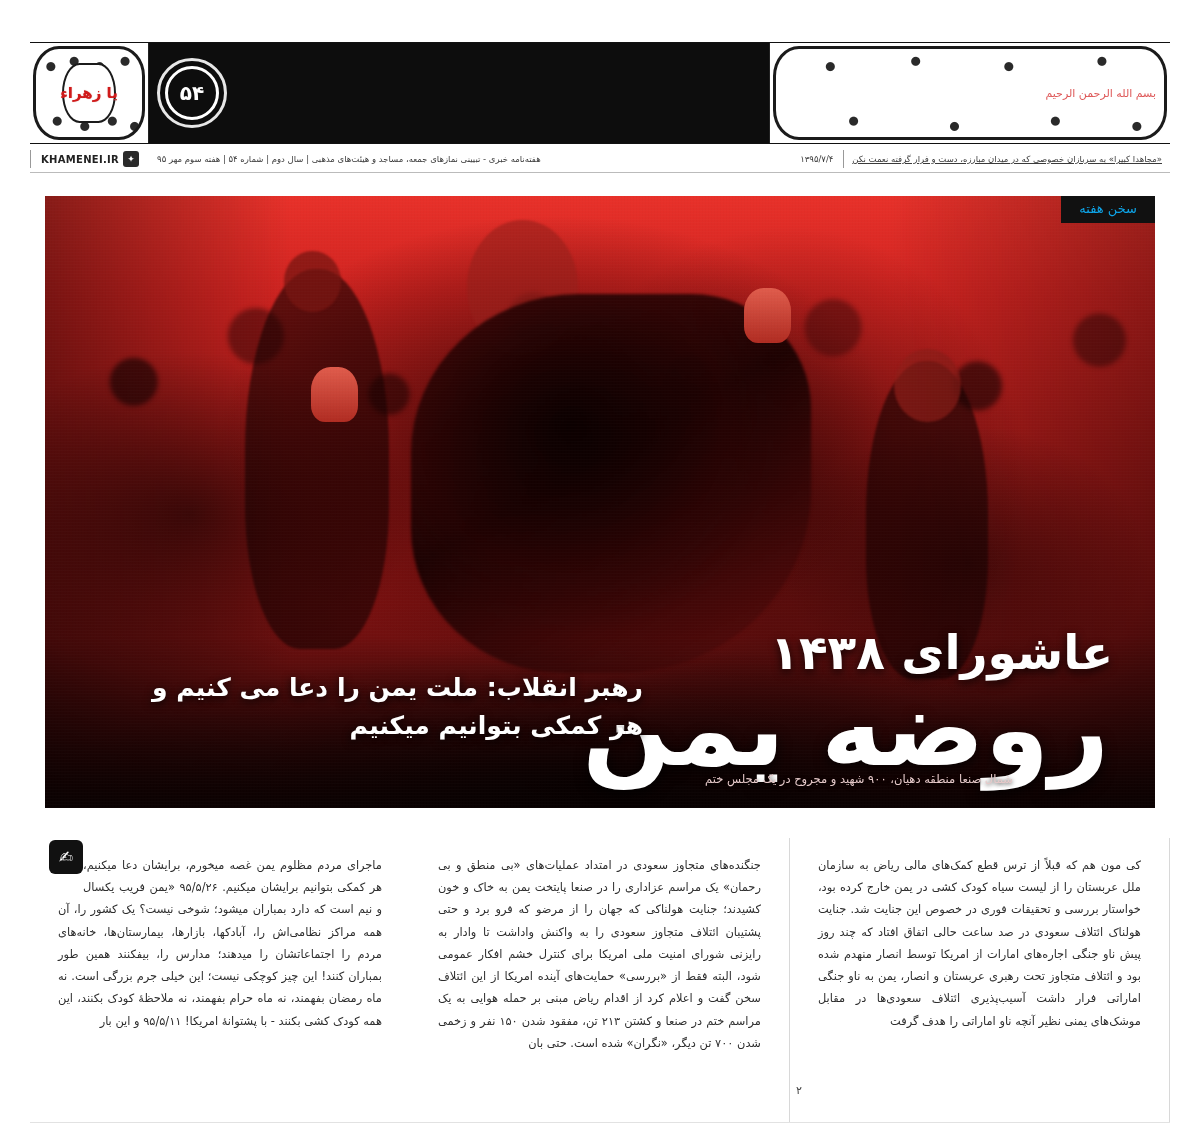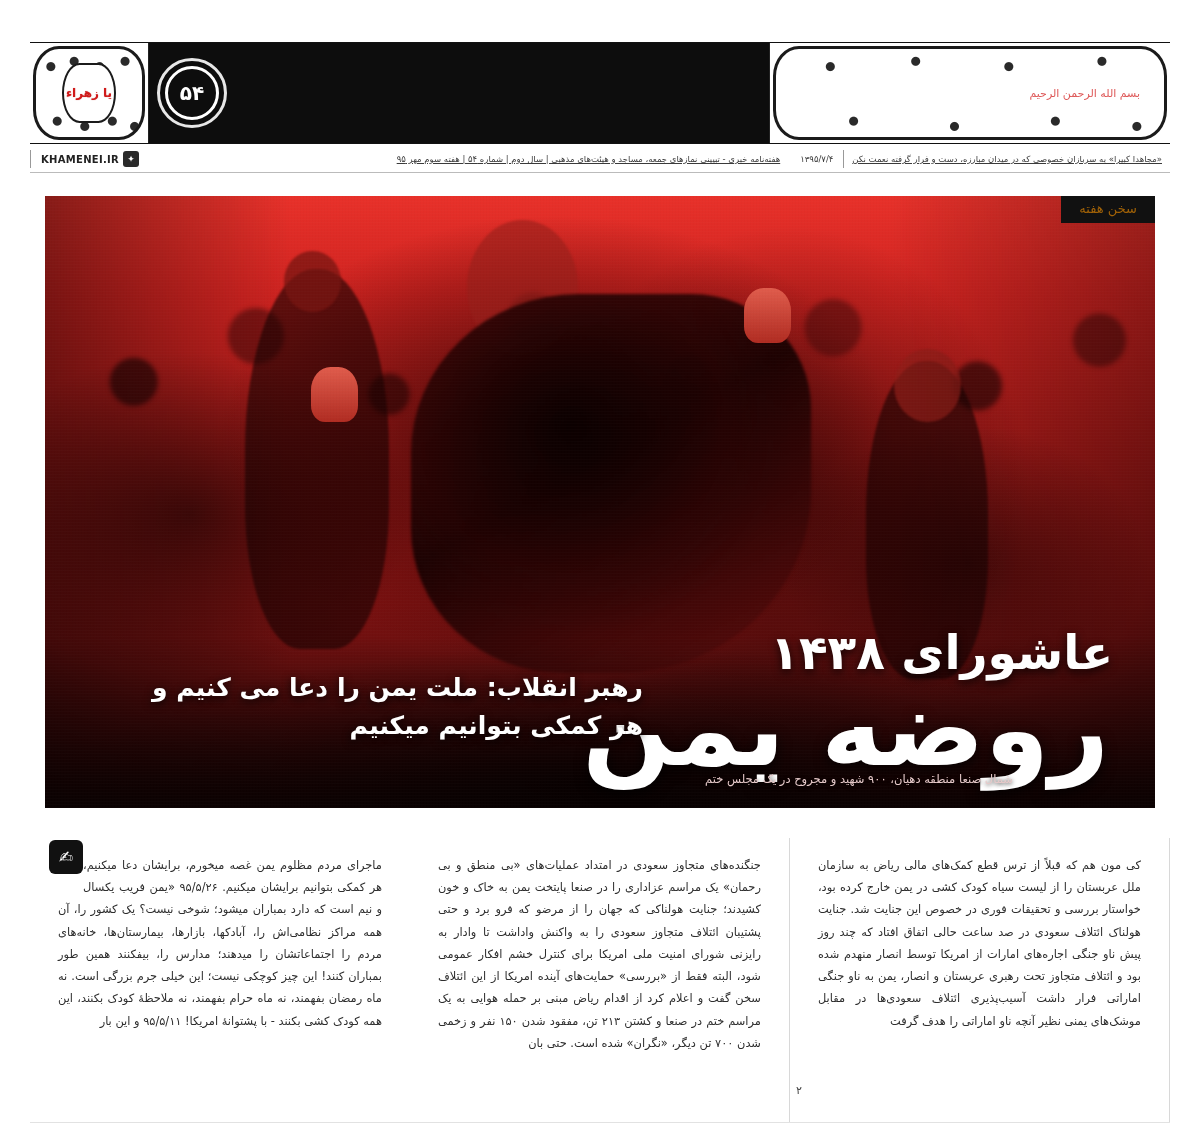--- a/index.html
+++ b/index.html
@@ -45,23 +45,23 @@
     border:2px solid #1b1b1b;
     border-radius:50%/46px;
     background:#fff;
     display:flex; align-items:center; justify-content:center;
   }
   .orn-txt{
     color:#d01a1a; font-size:30px; font-weight:bold;
     letter-spacing:-1px; white-space:nowrap; line-height:1;
     text-shadow:0 0 1px rgba(180,20,20,.5);
   }
-  .orn-right .orn-txt{font-size:12px;}
+  .orn-right .orn-txt{font-size:15px;}
   .orn-bism{
-    position:absolute; right:24px; top:50%; transform:translateY(-50%);
+    position:absolute; right:8px; top:50%; transform:translateY(-50%);
     color:#d83a3a; font-size:11px; opacity:.85; white-space:nowrap;
   }
 
   .mast-black{
     flex:1 1 auto; background:#0d0d0d; position:relative;
     display:flex; align-items:center; justify-content:flex-start;
   }
   .mast-logo{
     color:#ffffff; font-size:62px; font-weight:bold; line-height:1;
     padding:0 26px 8px 0; letter-spacing:-2px; white-space:nowrap;
@@ -90,21 +90,21 @@
   .info-logo{
     flex:0 0 auto; display:flex;align-items:center;gap:4px;
     padding:0 4px 0 10px; border-left:1px solid #999; height:18px;
   }
   .info-logo-mark{
     width:16px;height:16px;border-radius:3px;
     background:#2a2a2a; color:#fff; font-size:9px;
     display:flex;align-items:center;justify-content:center;
   }
   .info-logo-txt{font-size:10px;font-weight:bold;color:#222;letter-spacing:.3px;}
-  .info-mid{flex:1 1 auto; padding:0 14px; white-space:nowrap; text-align:right;text-decoration:underline;}
+  .info-mid{flex:1 1 auto; padding:0 14px; white-space:nowrap; text-align:left;}
   .info-date{
     flex:0 0 auto; padding:0 10px 0 6px; border-right:1px solid #999;
     height:18px; display:flex;align-items:center; direction:ltr;
   }
   .info-slogan{flex:0 0 auto;padding:0 8px;white-space:nowrap;text-decoration:underline;}
 
   
   .hero{
     position:absolute; left:45px; top:196px; width:1110px; height:612px;
     overflow:hidden; background:#7d1212;
@@ -162,21 +162,21 @@
   }
   .photo-noise{
     position:absolute; inset:0; opacity:.16;
     background-image:
       repeating-linear-gradient(0deg, rgba(255,255,255,.08) 0 1px, transparent 1px 3px),
       repeating-linear-gradient(90deg, rgba(0,0,0,.07) 0 1px, transparent 1px 3px);
   }
 
   
   .section-tag{
-    position:absolute; right:0; top:0; background:#111; color:#a16207;
+    position:absolute; right:0; top:0; background:#111; color:#0ea5e9;
     font-size:13px; padding:5px 18px 7px; letter-spacing:.5px;
   }
 
   
   .hl-wrap{
     position:absolute; right:42px; bottom:24px; left:42px;
     text-align:right; color:#fff; pointer-events:none;
   }
   .hl-kicker{
     font-size:47px; font-weight:bold; line-height:1;

